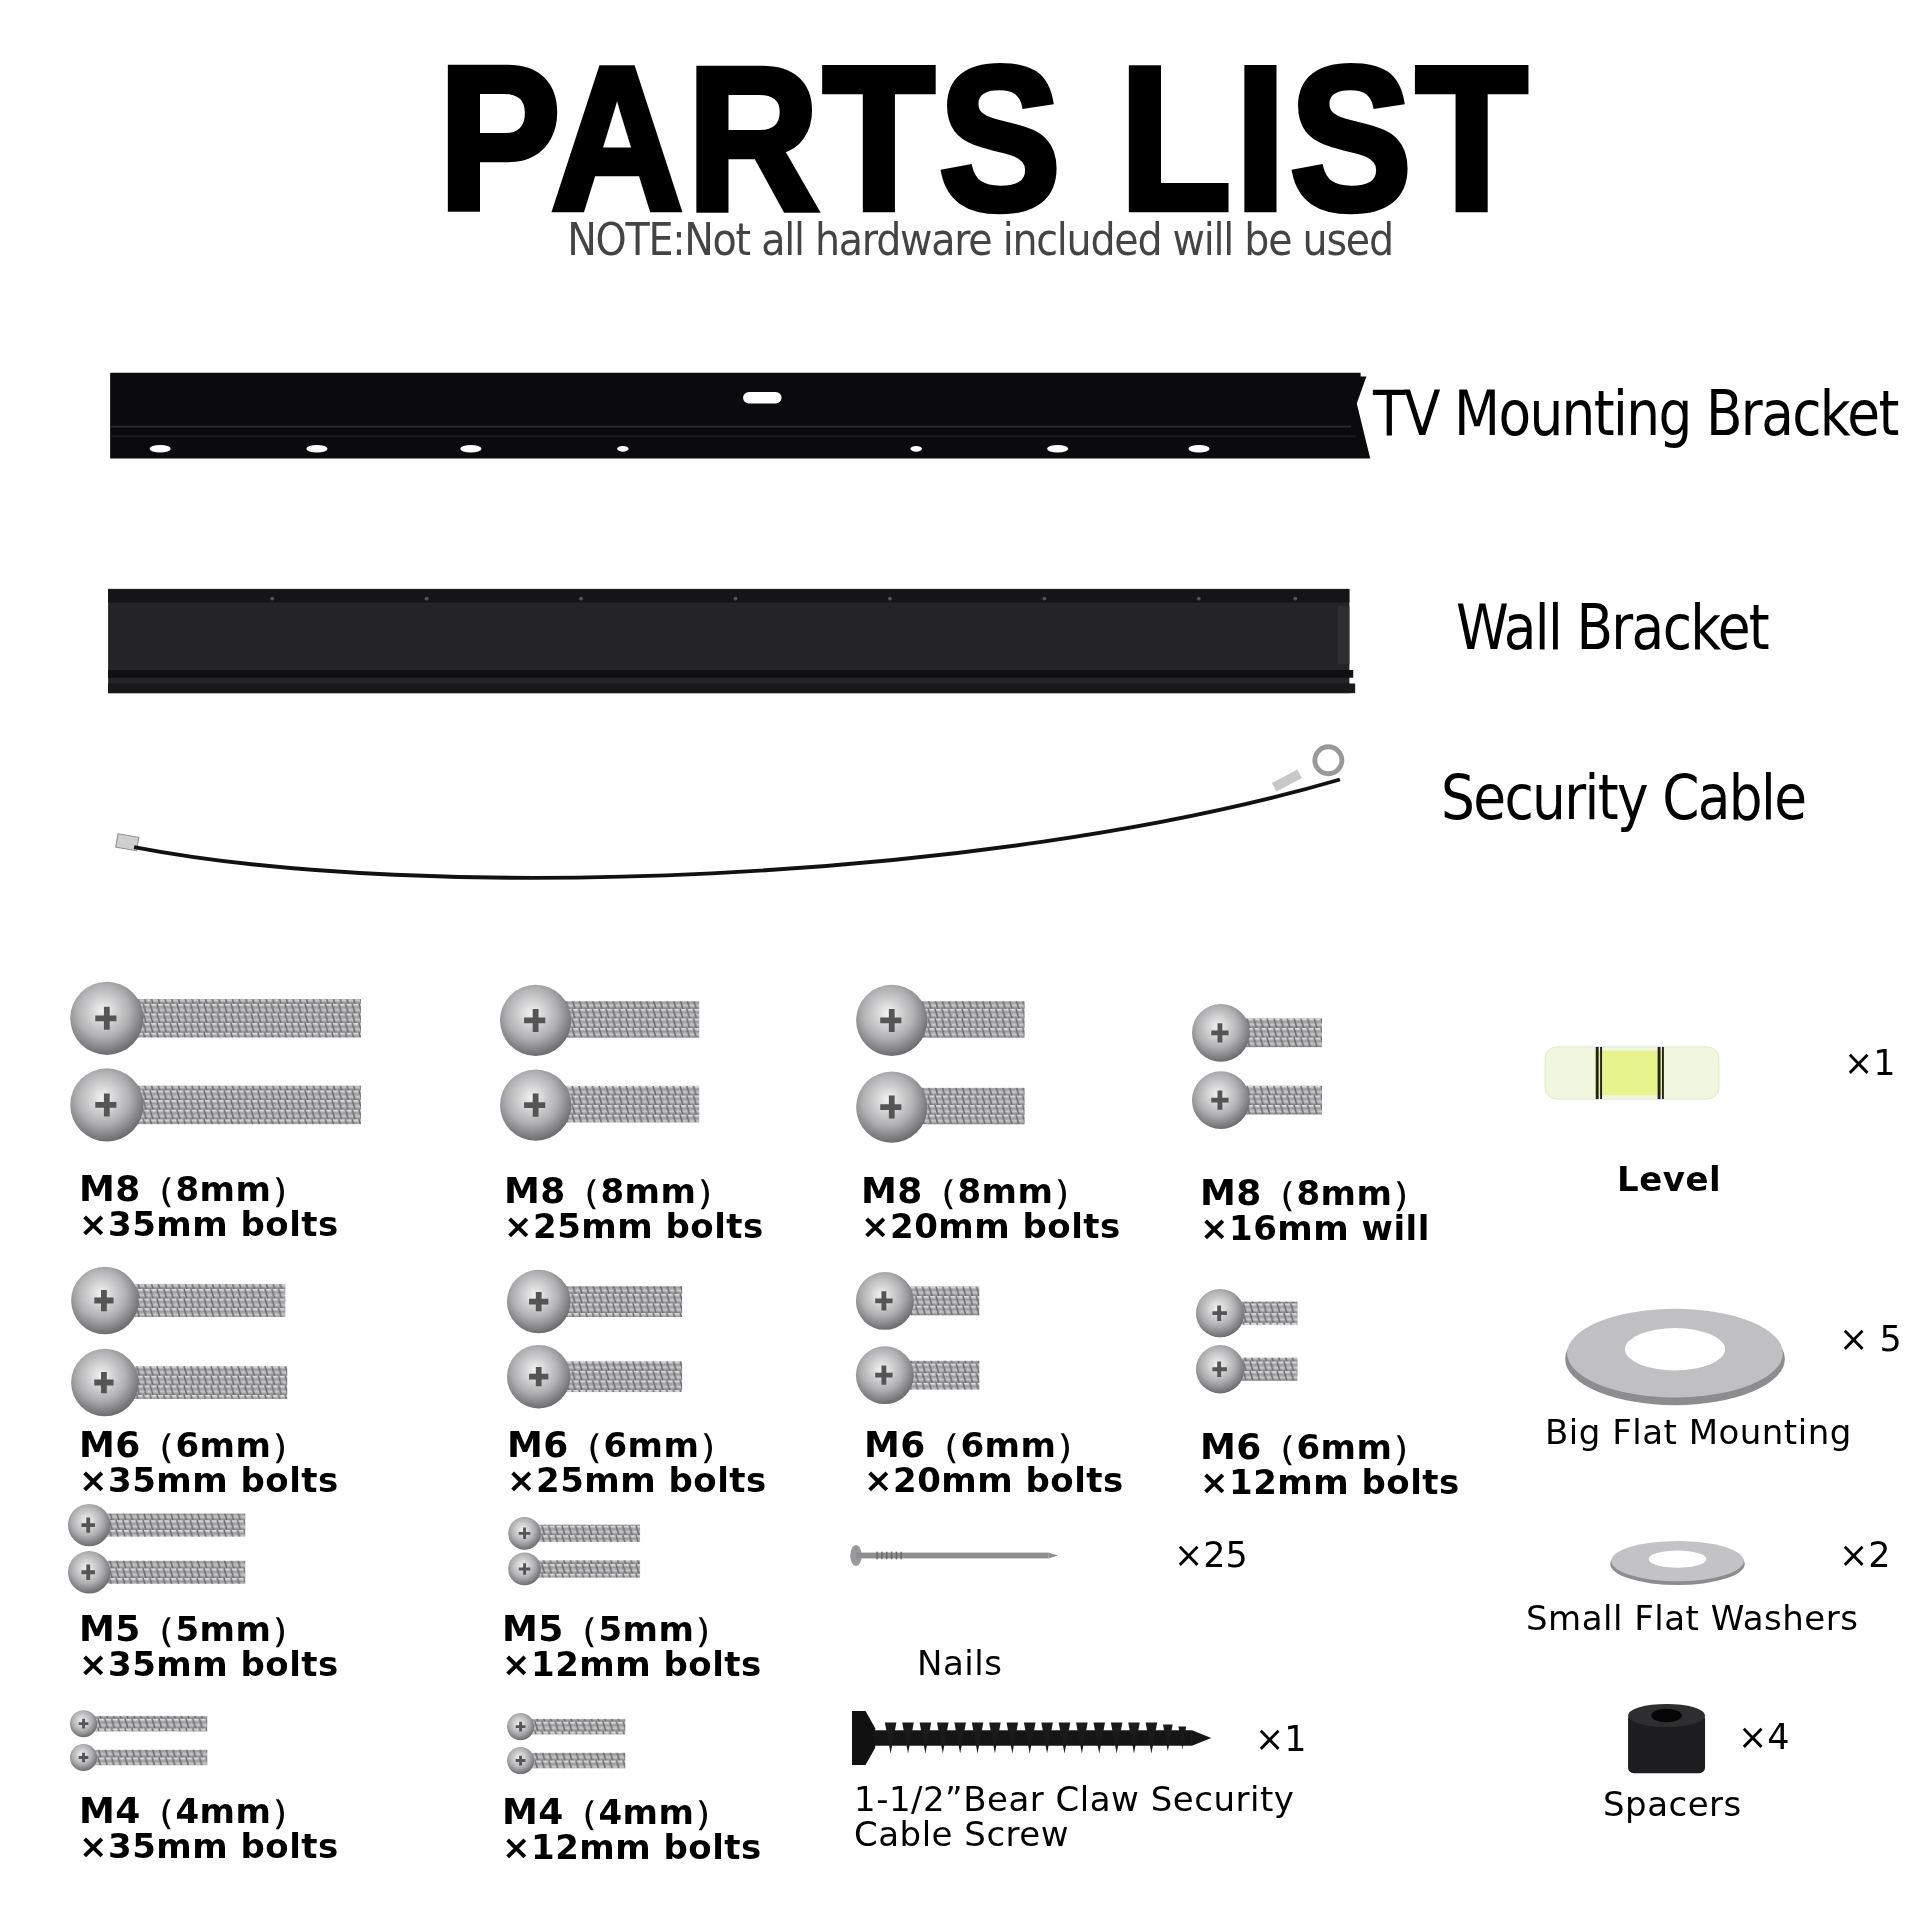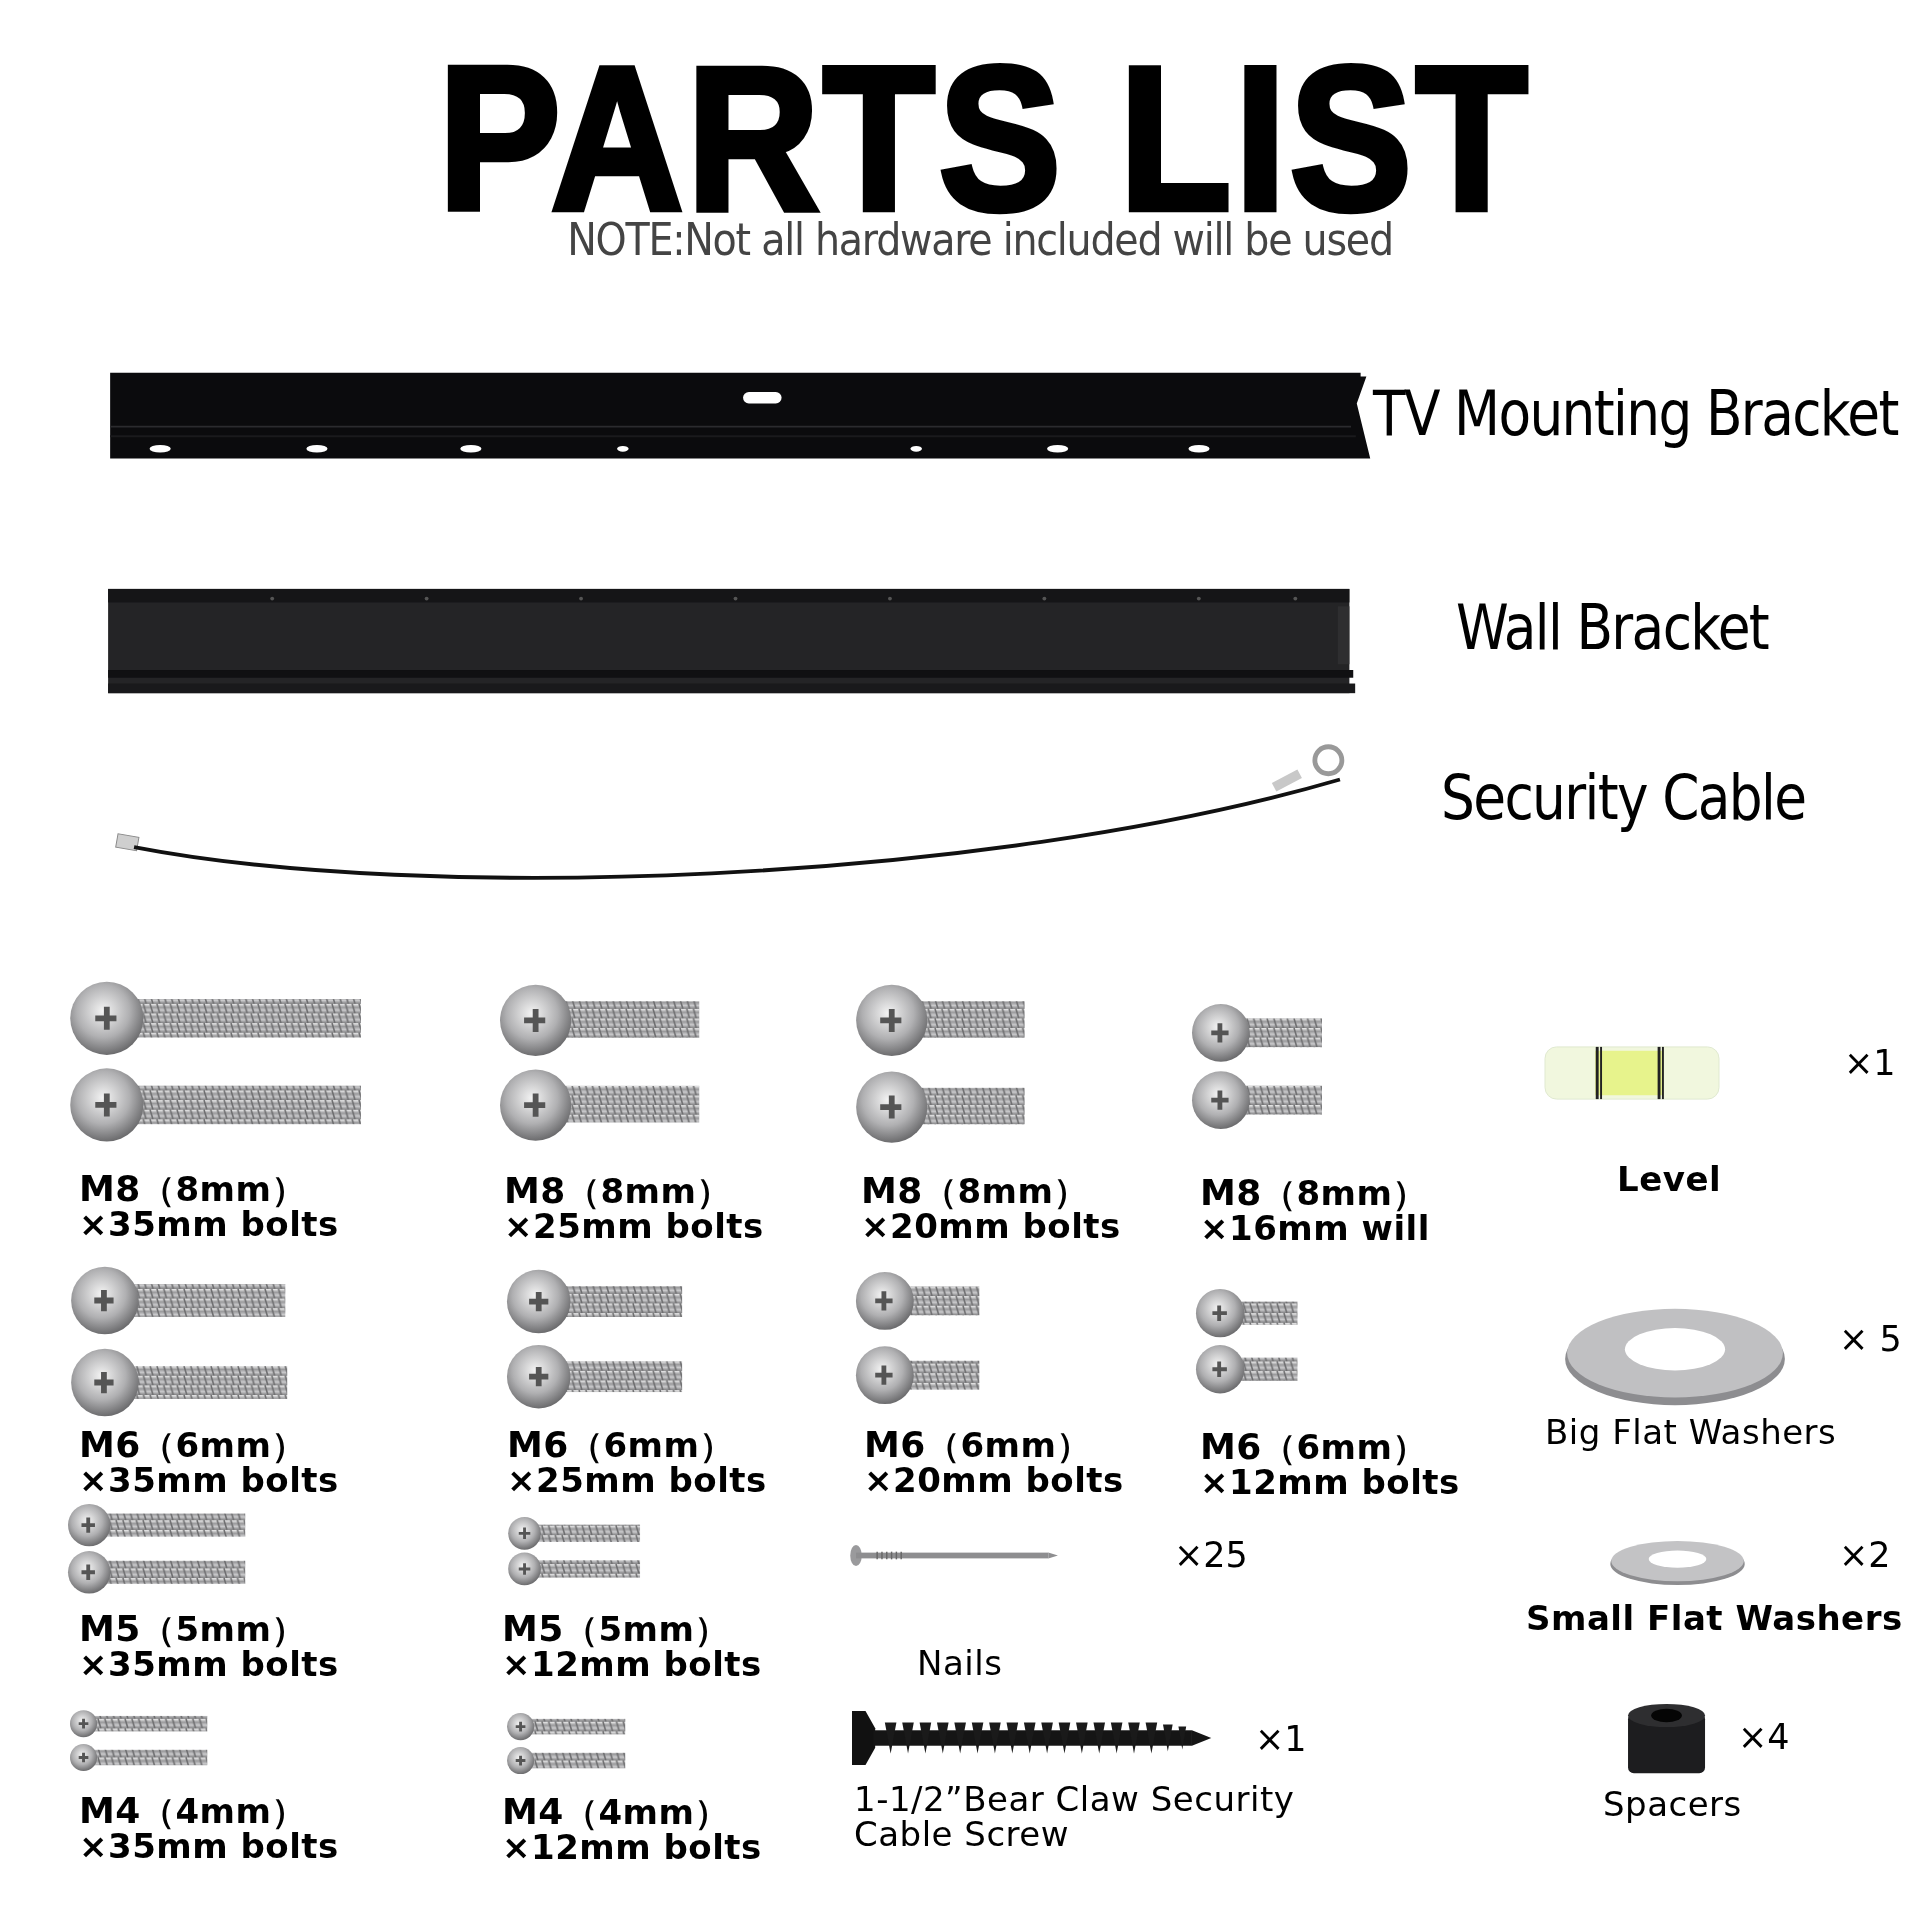--- a/index.html
+++ b/index.html
@@ -174,21 +174,21 @@
 <div class="abs item-label" style="left:507px;top:1411px;"><span class="m">M6</span><span class="paren">（6mm）</span><br><span class="len">×25mm bolts</span></div>
 <div class="abs item-label" style="left:864px;top:1411px;"><span class="m">M6</span><span class="paren">（6mm）</span><br><span class="len">×20mm bolts</span></div>
 <div class="abs item-label" style="left:1200px;top:1413px;"><span class="m">M6</span><span class="paren">（6mm）</span><br><span class="len">×12mm bolts</span></div>
 
 <svg style="left:1564px;top:1303px" width="222" height="106" viewBox="0 0 230 110">
   <ellipse cx="115" cy="58" rx="114" ry="48" fill="#8d8d90"></ellipse>
   <ellipse cx="115" cy="52" rx="112" ry="46" fill="#c0c0c2"></ellipse>
   <ellipse cx="115" cy="48" rx="52" ry="22" fill="#fff"></ellipse>
 </svg>
 <div class="abs qty" style="left:1839px;top:1319px;">× 5</div>
-<div class="abs plain-label" style="left:1545px;top:1412px;">Big Flat Washers</div>
+<div class="abs plain-label" style="left:1545px;top:1412px;">Big Flat Mounting</div>
 
 <svg style="left:68px;top:1501px" width="183" height="106" viewBox="0 0 190 110">
   <rect x="34" y="13" width="150" height="24" fill="url(#thread)"></rect>
     <circle cx="22" cy="25" r="22" fill="url(#headG)"></circle>
     <path d="M14,25 h14 M21,17 v16" stroke="#555" stroke-width="4"></path>
   <rect x="34" y="62" width="150" height="24" fill="url(#thread)"></rect>
     <circle cx="22" cy="74" r="22" fill="url(#headG)"></circle>
     <path d="M14,74 h14 M21,66 v16" stroke="#555" stroke-width="4"></path>
 </svg>
 <svg style="left:507px;top:1516px" width="140" height="77" viewBox="0 0 145 80">
@@ -218,21 +218,21 @@
 </svg>
 <div class="abs qty" style="left:1126px;top:1535px;margin-left:48px;">×25</div>
 <div class="abs plain-label" style="left:917px;top:1643px;font-weight:normal;">Nails</div>
 
 <svg style="left:1608px;top:1538px" width="140" height="48" viewBox="0 0 145 50">
   <ellipse cx="72" cy="27" rx="70" ry="22" fill="#8d8d90"></ellipse>
   <ellipse cx="72" cy="24" rx="69" ry="21" fill="#c3c3c5"></ellipse>
   <ellipse cx="72" cy="22" rx="30" ry="9" fill="#fff"></ellipse>
 </svg>
 <div class="abs qty" style="left:1839px;top:1535px;">×2</div>
-<div class="abs plain-label" style="left:1526px;top:1598px;font-weight:bold;">Small Flat Washers</div>
+<div class="abs plain-label" style="left:1526px;top:1598px;">Small Flat Washers</div>
 
 <svg style="left:70px;top:1709px" width="145" height="68" viewBox="0 0 150 70">
   <rect x="22" y="7" width="120" height="16" fill="url(#thread)"></rect>
     <circle cx="14" cy="15" r="14" fill="url(#headG)"></circle>
     <path d="M9,15 h10 M14,10 v10" stroke="#555" stroke-width="3"></path>
   <rect x="22" y="42" width="120" height="16" fill="url(#thread)"></rect>
     <circle cx="14" cy="50" r="14" fill="url(#headG)"></circle>
     <path d="M9,50 h10 M14,45 v10" stroke="#555" stroke-width="3"></path>
 </svg>
 <svg style="left:507px;top:1712px" width="126" height="68" viewBox="0 0 130 70">

